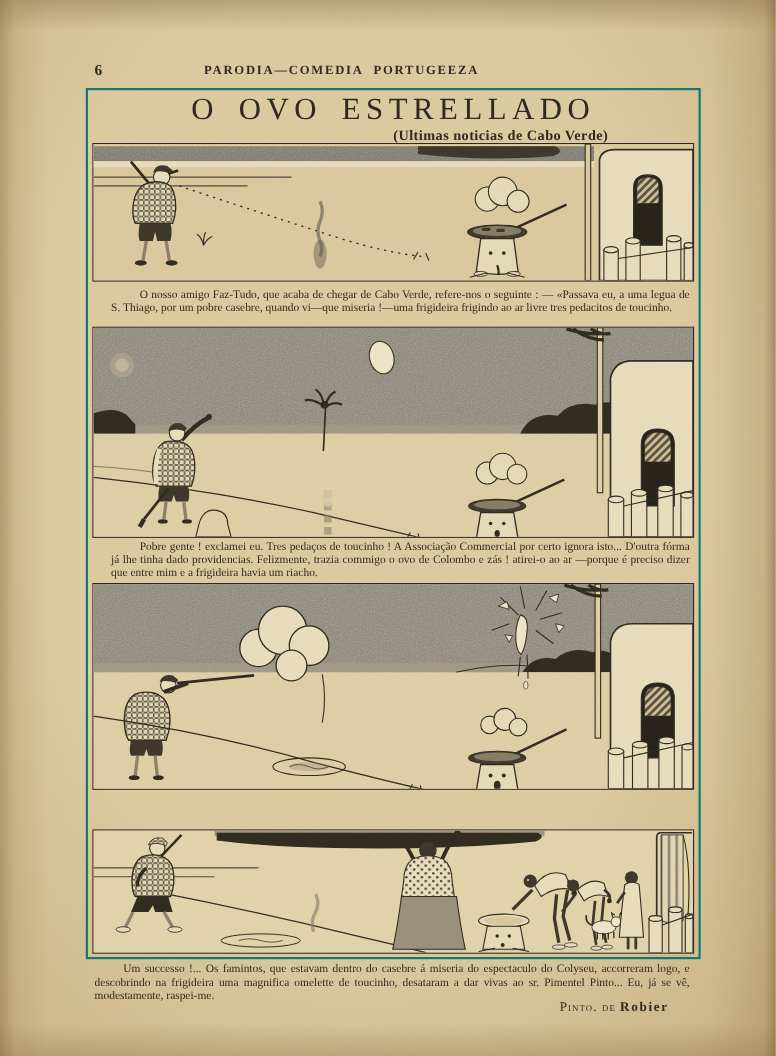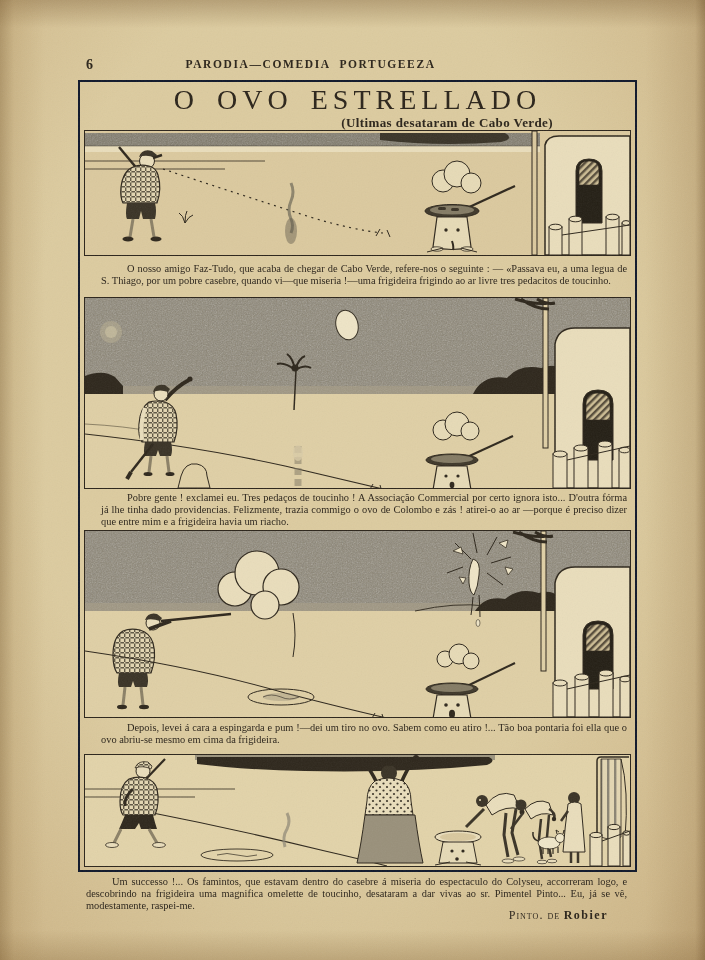--- a/index.html
+++ b/index.html
@@ -17,21 +17,21 @@
   }
   .page-num{
     position:absolute;left:86px;top:57px;font-size:14px;font-weight:bold;letter-spacing:1px;
   }
   .header{
     position:absolute;left:0;top:58px;width:621px;text-align:center;
     font-size:11.5px;font-weight:bold;letter-spacing:1.6px;word-spacing:5px;
   }
   .frame{
     position:absolute;left:78px;top:80px;width:555px;height:788px;
-    border:2px solid #0f172a;
+    border:2px solid #0f766e;
     text-decoration:underline;
   }
   .title{
     position:absolute;left:0;top:2px;width:100%;text-align:center;
     font-size:28px;letter-spacing:5px;word-spacing:6px;font-weight:500;
   }
   .subtitle{
     position:absolute;right:0;top:33px;width:100%;text-align:right;padding-right:82px;box-sizing:border-box;
     font-size:13px;font-weight:bold;letter-spacing:.4px;
   }
@@ -86,21 +86,21 @@
       <rect width="2.4" height="7" fill="#8b8473"></rect>
     </pattern>
   </defs>
 </svg>
 
 <div class="page-num">6</div>
 <div class="header">PARODIA—COMEDIA PORTUGEEZA</div>
 
 <div class="frame">
   <div class="title">O OVO ESTRELLADO</div>
-  <div class="subtitle">(Ultimas desataram de Cabo Verde)</div>
+  <div class="subtitle">(Ultimas noticias de Cabo Verde)</div>
 
   <div class="panel p1">
     <svg viewBox="0 0 545 124" preserveAspectRatio="none">
       <rect width="545" height="124" fill="#dbc99e"></rect>
       <g>
         <rect x="0" y="2" width="455" height="13" fill="#7c7666"></rect>
         <rect x="0" y="2" width="455" height="13" filter="url(#f-grain)" opacity="0.4"></rect>
         <path d="M295 2 h125 q10 6 -4 9 q-62 5 -121 -2 Z" fill="#3a3428"></path>
         <rect x="0" y="15" width="455" height="6" fill="#e9ddbb"></rect>
         <path d="M0 15 H455" stroke="#2e271c" stroke-width="0.8" opacity="0.5"></path>
@@ -316,21 +316,20 @@
         <rect x="490" y="146" width="14" height="40"></rect>
           <ellipse cx="497" cy="146" rx="7" ry="3"></ellipse>
         <rect x="514" y="142" width="14" height="44"></rect>
           <ellipse cx="521" cy="142" rx="7" ry="3"></ellipse>
         <rect x="535" y="148" width="10" height="38"></rect>
           <ellipse cx="540" cy="148" rx="5" ry="2.8"></ellipse>
         <path d="M482 158 L545 144" fill="none"></path>
       </g>
     </svg>
   </div>
-  <div class="caption c3">Depois, levei á cara a espingarda e pum !—dei um tiro no ovo. Sabem como eu atiro !... Tão boa pontaria foi ella que o ovo abriu-se mesmo em cima da frigideira.</div>
 
   <div class="panel p4">
     <svg viewBox="0 0 545 111" preserveAspectRatio="none">
       <rect width="545" height="111" fill="#e2d3a9"></rect>
       <rect x="110" y="0" width="300" height="5" fill="#8b8473" opacity="0.8"></rect>
       <path d="M112 2 h292 q8 4 -2 8 q-82 8 -182 6 q-60 -1 -108 -7 Z" fill="#2e271c"></path>
       <path d="M0 34 H150 M0 42 H110" stroke="#2e271c" stroke-width="1" opacity="0.8"></path>
       <path d="M58 56 Q150 74 240 96 Q275 104 302 111" fill="none" stroke="#2e271c" stroke-width="1.1"></path>
       <g>
         <ellipse cx="152" cy="100" rx="36" ry="6" fill="none" stroke="#2e271c" stroke-width="0.9"></ellipse>

